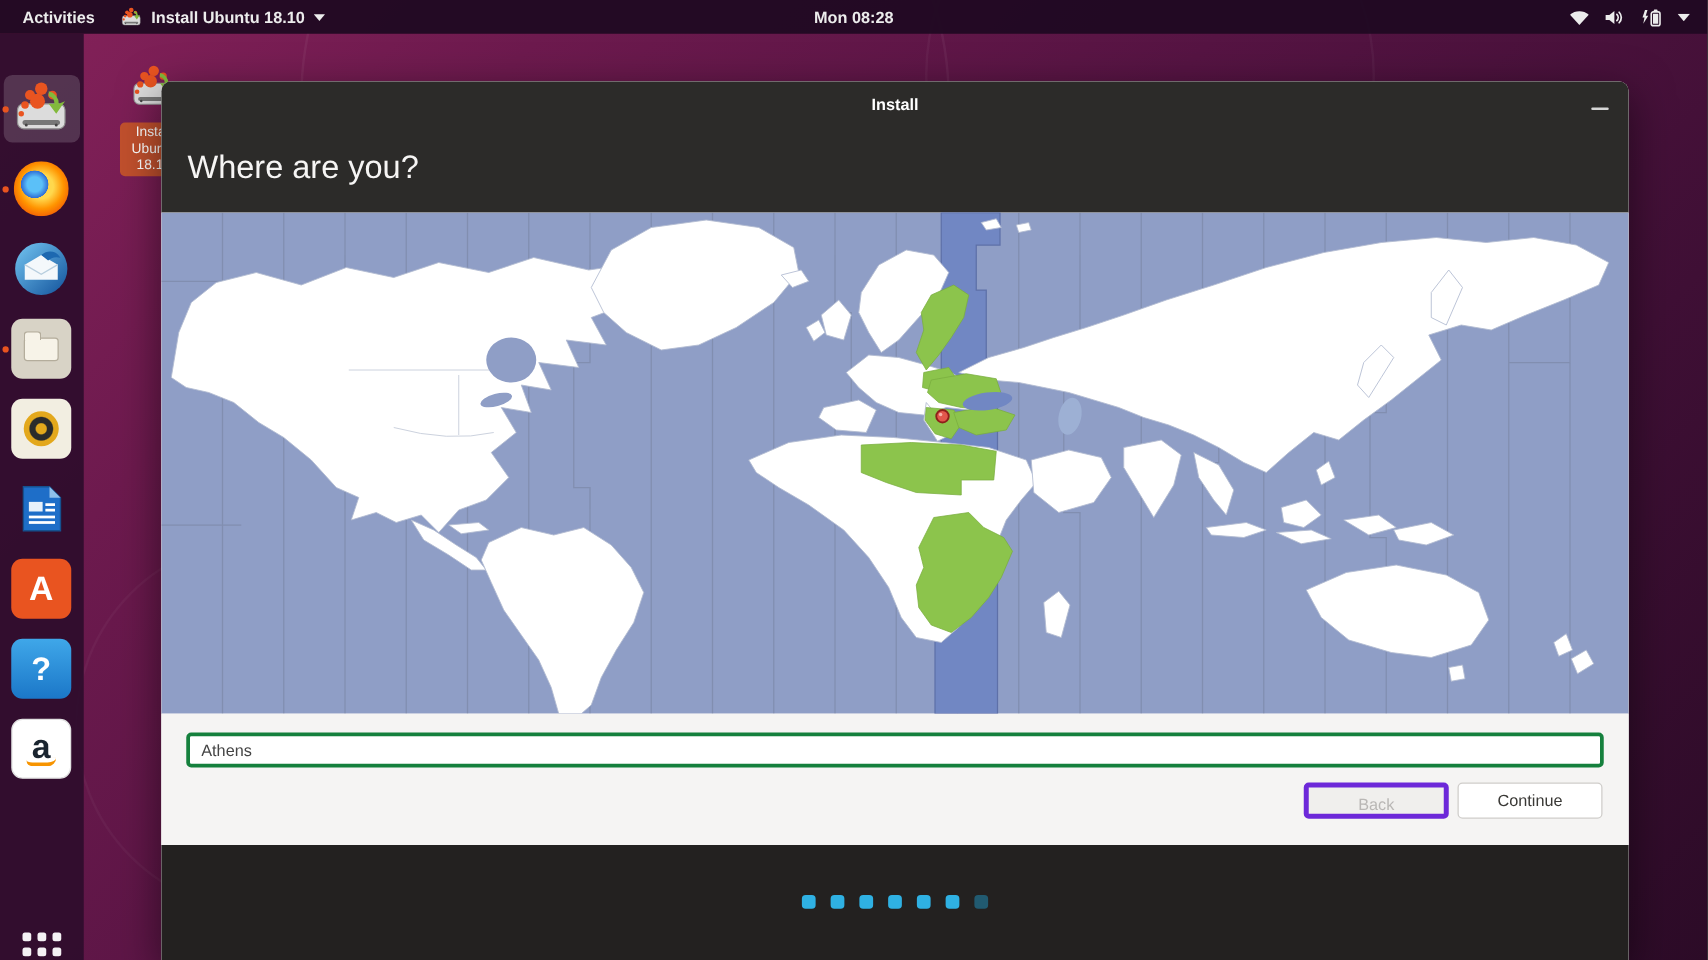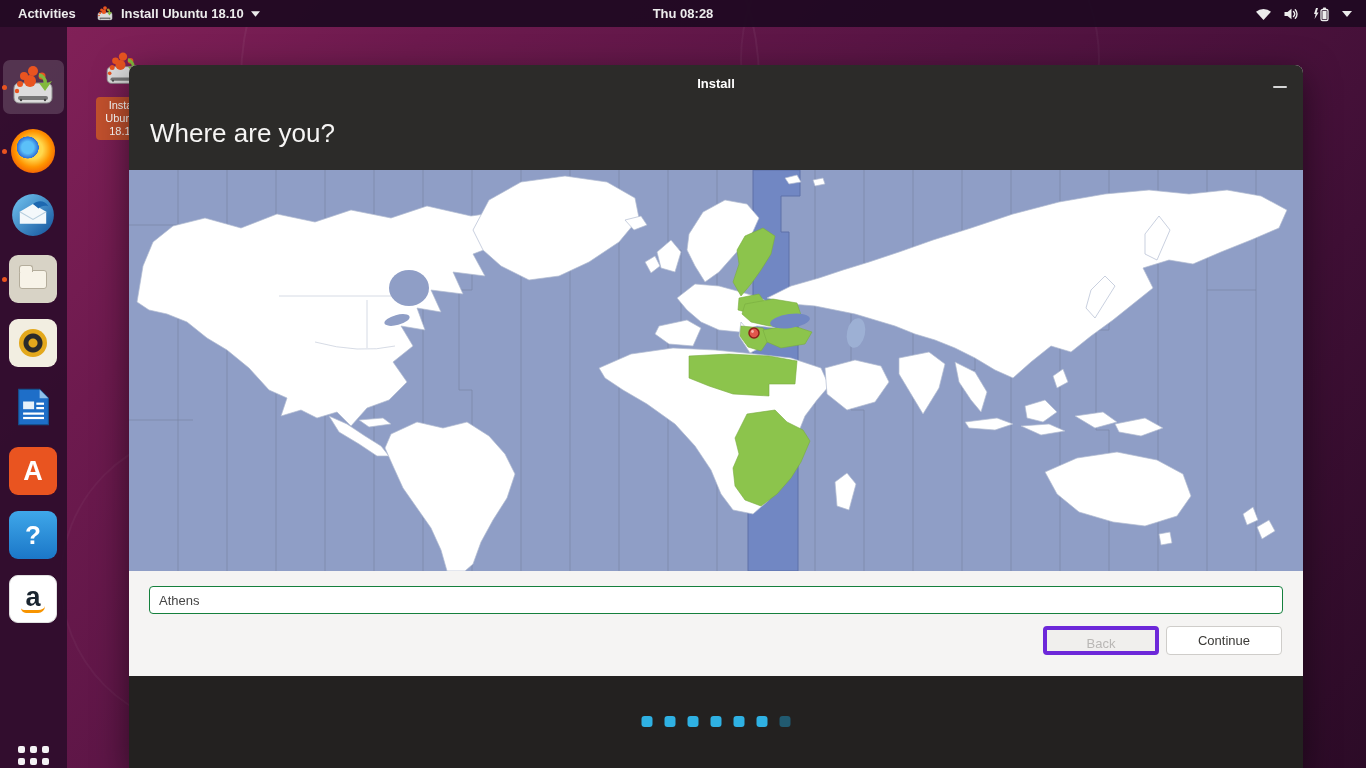--- a/index.html
+++ b/index.html
@@ -56,21 +56,21 @@
   #win { position:absolute; left:129px; top:65px; width:1174px; height:703px; z-index:20;
     border-radius:8px 8px 0 0; overflow:hidden; box-shadow:0 10px 34px rgba(0,0,0,0.5); background:#f5f4f3;}
   #win-header { position:absolute; left:0; top:0; width:1174px; height:105px; background:#2c2b29; }
   #win-title { position:absolute; left:0; top:11px; width:100%; text-align:center;
     color:#fff; font-size:13px; font-weight:700; }
   #win-min { position:absolute; right:16px; top:21px; width:14px; height:2px; background:#d6d6d6; border-radius:1px; cursor:pointer;}
   #win-heading { position:absolute; left:21px; top:53px; color:#f6f5f4; font-size:26px; font-weight:400; }
   #map-wrap { position:absolute; left:0; top:105px; width:1174px; height:401px; }
   #panel { position:absolute; left:0; top:506px; width:1174px; height:105px; background:#f5f4f3; }
   #loc-input { position:absolute; left:20px; top:15px; width:1134px; height:28px;
-    border:1px solid #15803d; border-radius:4px; background:#fff; padding:0 9px;
+    border:3px solid #15803d; border-radius:4px; background:#fff; padding:0 9px;
     font-family:"Liberation Sans",sans-serif; font-size:13px; color:#454545; outline:none; }
   .btn { position:absolute; top:55px; width:116px; height:29px; border-radius:4px;
     font-family:"Liberation Sans",sans-serif; font-size:13px; text-align:center; line-height:27px; cursor:pointer;}
   #btn-back { left:914px; background:#f0efed; border:4px solid #6d28d9; color:#b9b7b5; }
   #btn-continue { left:1037px; background:#ffffff; border:1px solid #cfcdca; color:#3a3936; font-weight:400;}
   #win-footer { position:absolute; left:0; top:611px; width:1174px; height:92px; background:#232120; }
   #dots { position:absolute; left:50%; top:40px; transform:translateX(-50%); display:flex; gap:12px; }
   .pdot { width:11px; height:11px; border-radius:3px; background:#2fb1e3; }
   .pdot.off { background:#215a70; }
 </style>
@@ -215,21 +215,21 @@
     <div id="activities">Activities</div>
     <div id="appmenu">
       <svg width="18" height="18" viewBox="0 0 48 48">
           <use href="#inst-ic"></use>
         </svg>
       <span>Install Ubuntu 18.10</span>
       <svg width="9" height="6" viewBox="0 0 10 6">
           <path d="M0,0 H10 L5,6 Z" fill="#ececec"></path>
         </svg>
     </div>
-    <div id="clock">Thu 08:28</div>
+    <div id="clock">Mon 08:28</div>
     <div id="status">
       <svg width="17" height="14" viewBox="0 0 17 14">
         <path d="M8.5,13 L1,4.8 A11.5,11.5 0 0 1 16,4.8 Z" fill="#ececec"></path>
         </svg>
       <svg width="17" height="14" viewBox="0 0 17 14">
         <path d="M1.5,5 H4.5 L8.5,1.8 V12.2 L4.5,9 H1.5 Z" fill="#ececec"></path>
         <path d="M10.5,4.5 A3.6,3.6 0 0 1 10.5,9.5 M12.3,2.8 A6,6 0 0 1 12.3,11.2" stroke="#ececec" stroke-width="1.4" fill="none" stroke-linecap="round"></path>
         </svg>
       <svg width="20" height="16" viewBox="0 0 20 16">
         <path d="M5,2 L3,8 H4.6 L3.6,13 L7.6,6.6 H5.6 L7,2 Z" fill="#ececec"></path>

